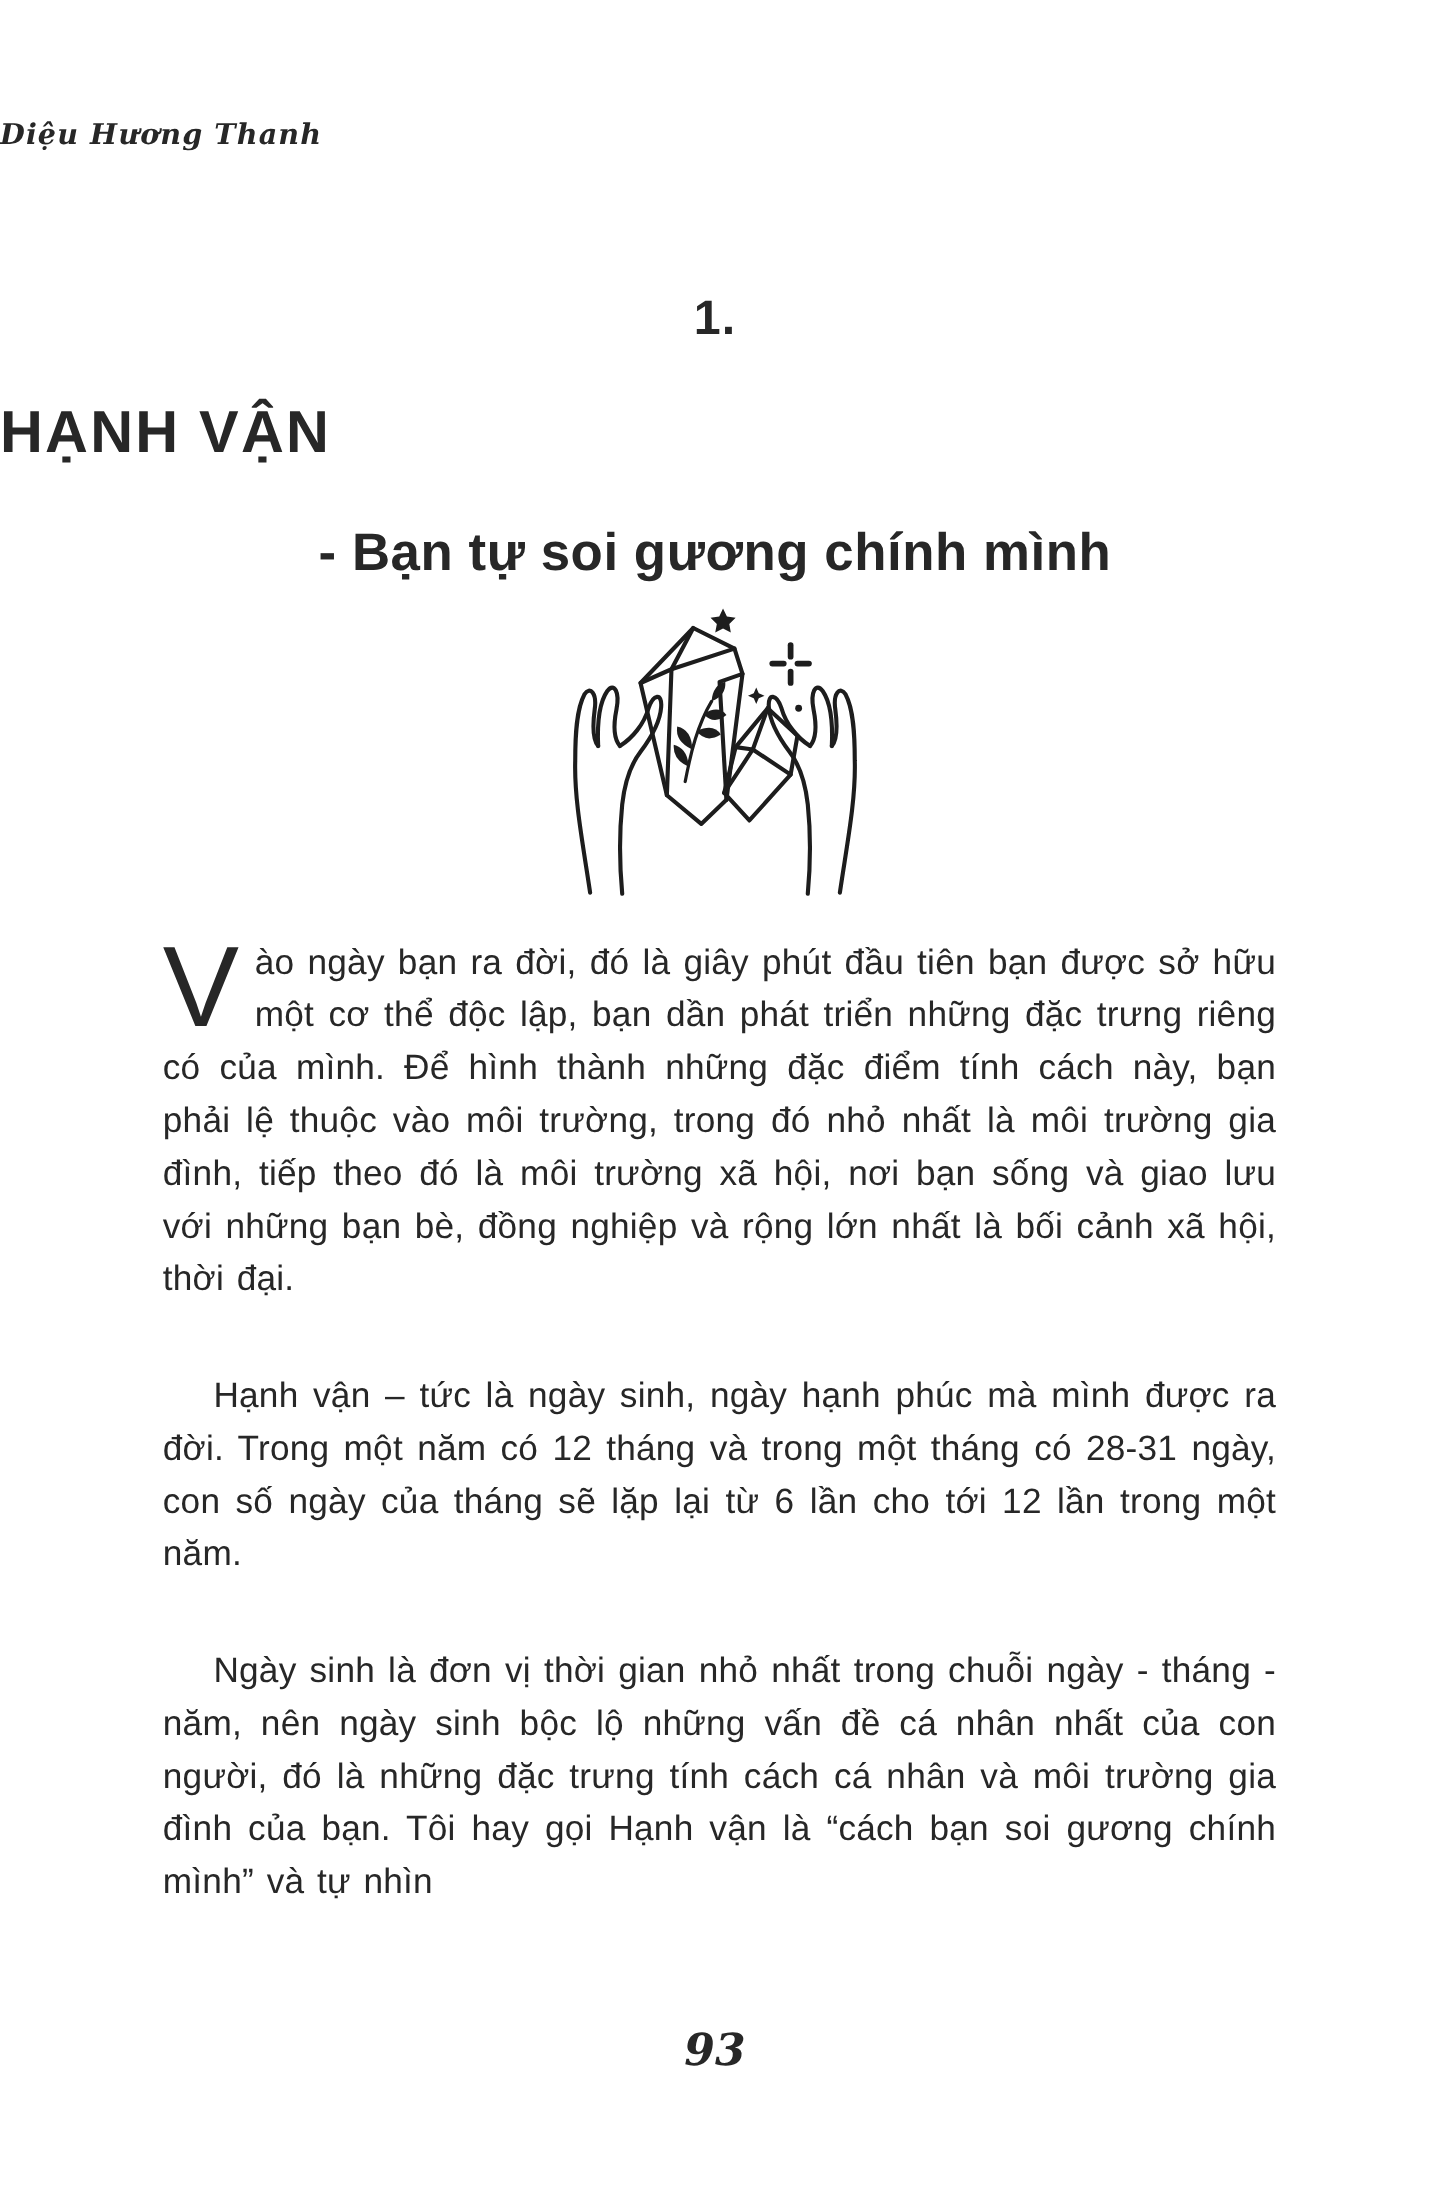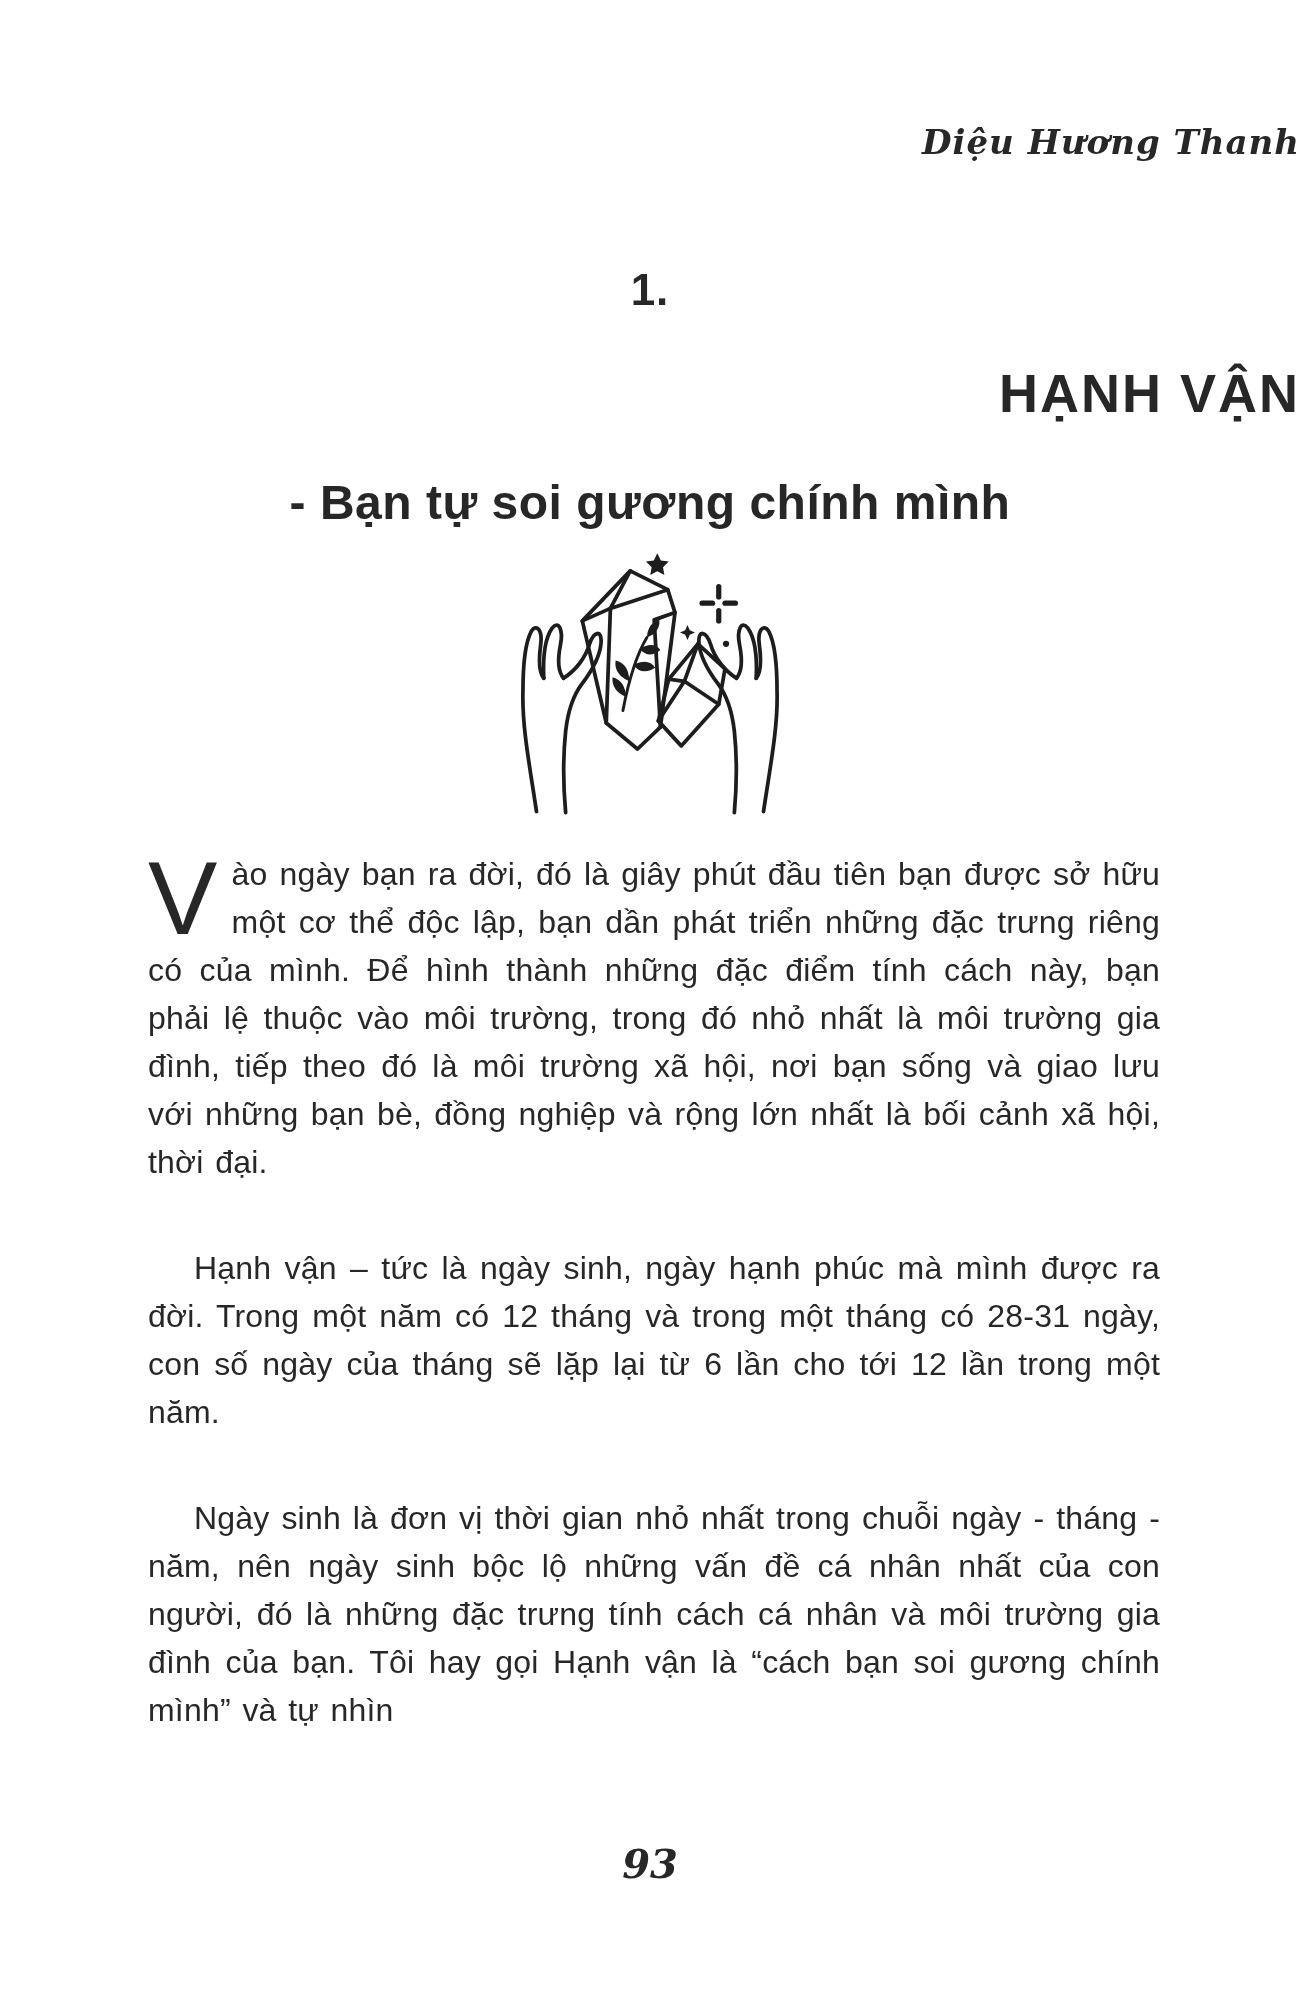--- a/index.html
+++ b/index.html
@@ -6,37 +6,37 @@
   .page{
     position:relative;
     width:1300px;height:2000px;
     margin:0 auto;
     background:#ffffff;
     color:#272727;
     font-family:"Liberation Sans", sans-serif;
     overflow:hidden;
   }
   .running-head{
-    position:absolute;top:122px;left:0;right:0;
-    text-align:right;
+    position:absolute;top:108px;left:0;right:0;
+    text-align:left;
     font-family:"DejaVu Serif", serif;
     font-style:italic;font-weight:600;
-    font-size:34px;line-height:1.2;
+    font-size:26px;line-height:1.2;
     letter-spacing:1px;
   }
   .chapter-number{
     position:absolute;top:266px;left:0;right:0;
     text-align:center;
     font-weight:bold;font-size:44px;line-height:1.1;
     letter-spacing:1px;
   }
   .chapter-title{
     position:absolute;top:362px;left:0;right:0;
     margin:0;
-    text-align:right;
+    text-align:left;
     font-weight:bold;font-size:54px;line-height:1.15;
     letter-spacing:2px;
   }
   .chapter-subtitle{
     position:absolute;top:474px;left:0;right:0;
     text-align:center;
     font-weight:bold;font-size:48px;line-height:1.2;
     letter-spacing:0.5px;
   }
   .illustration{

